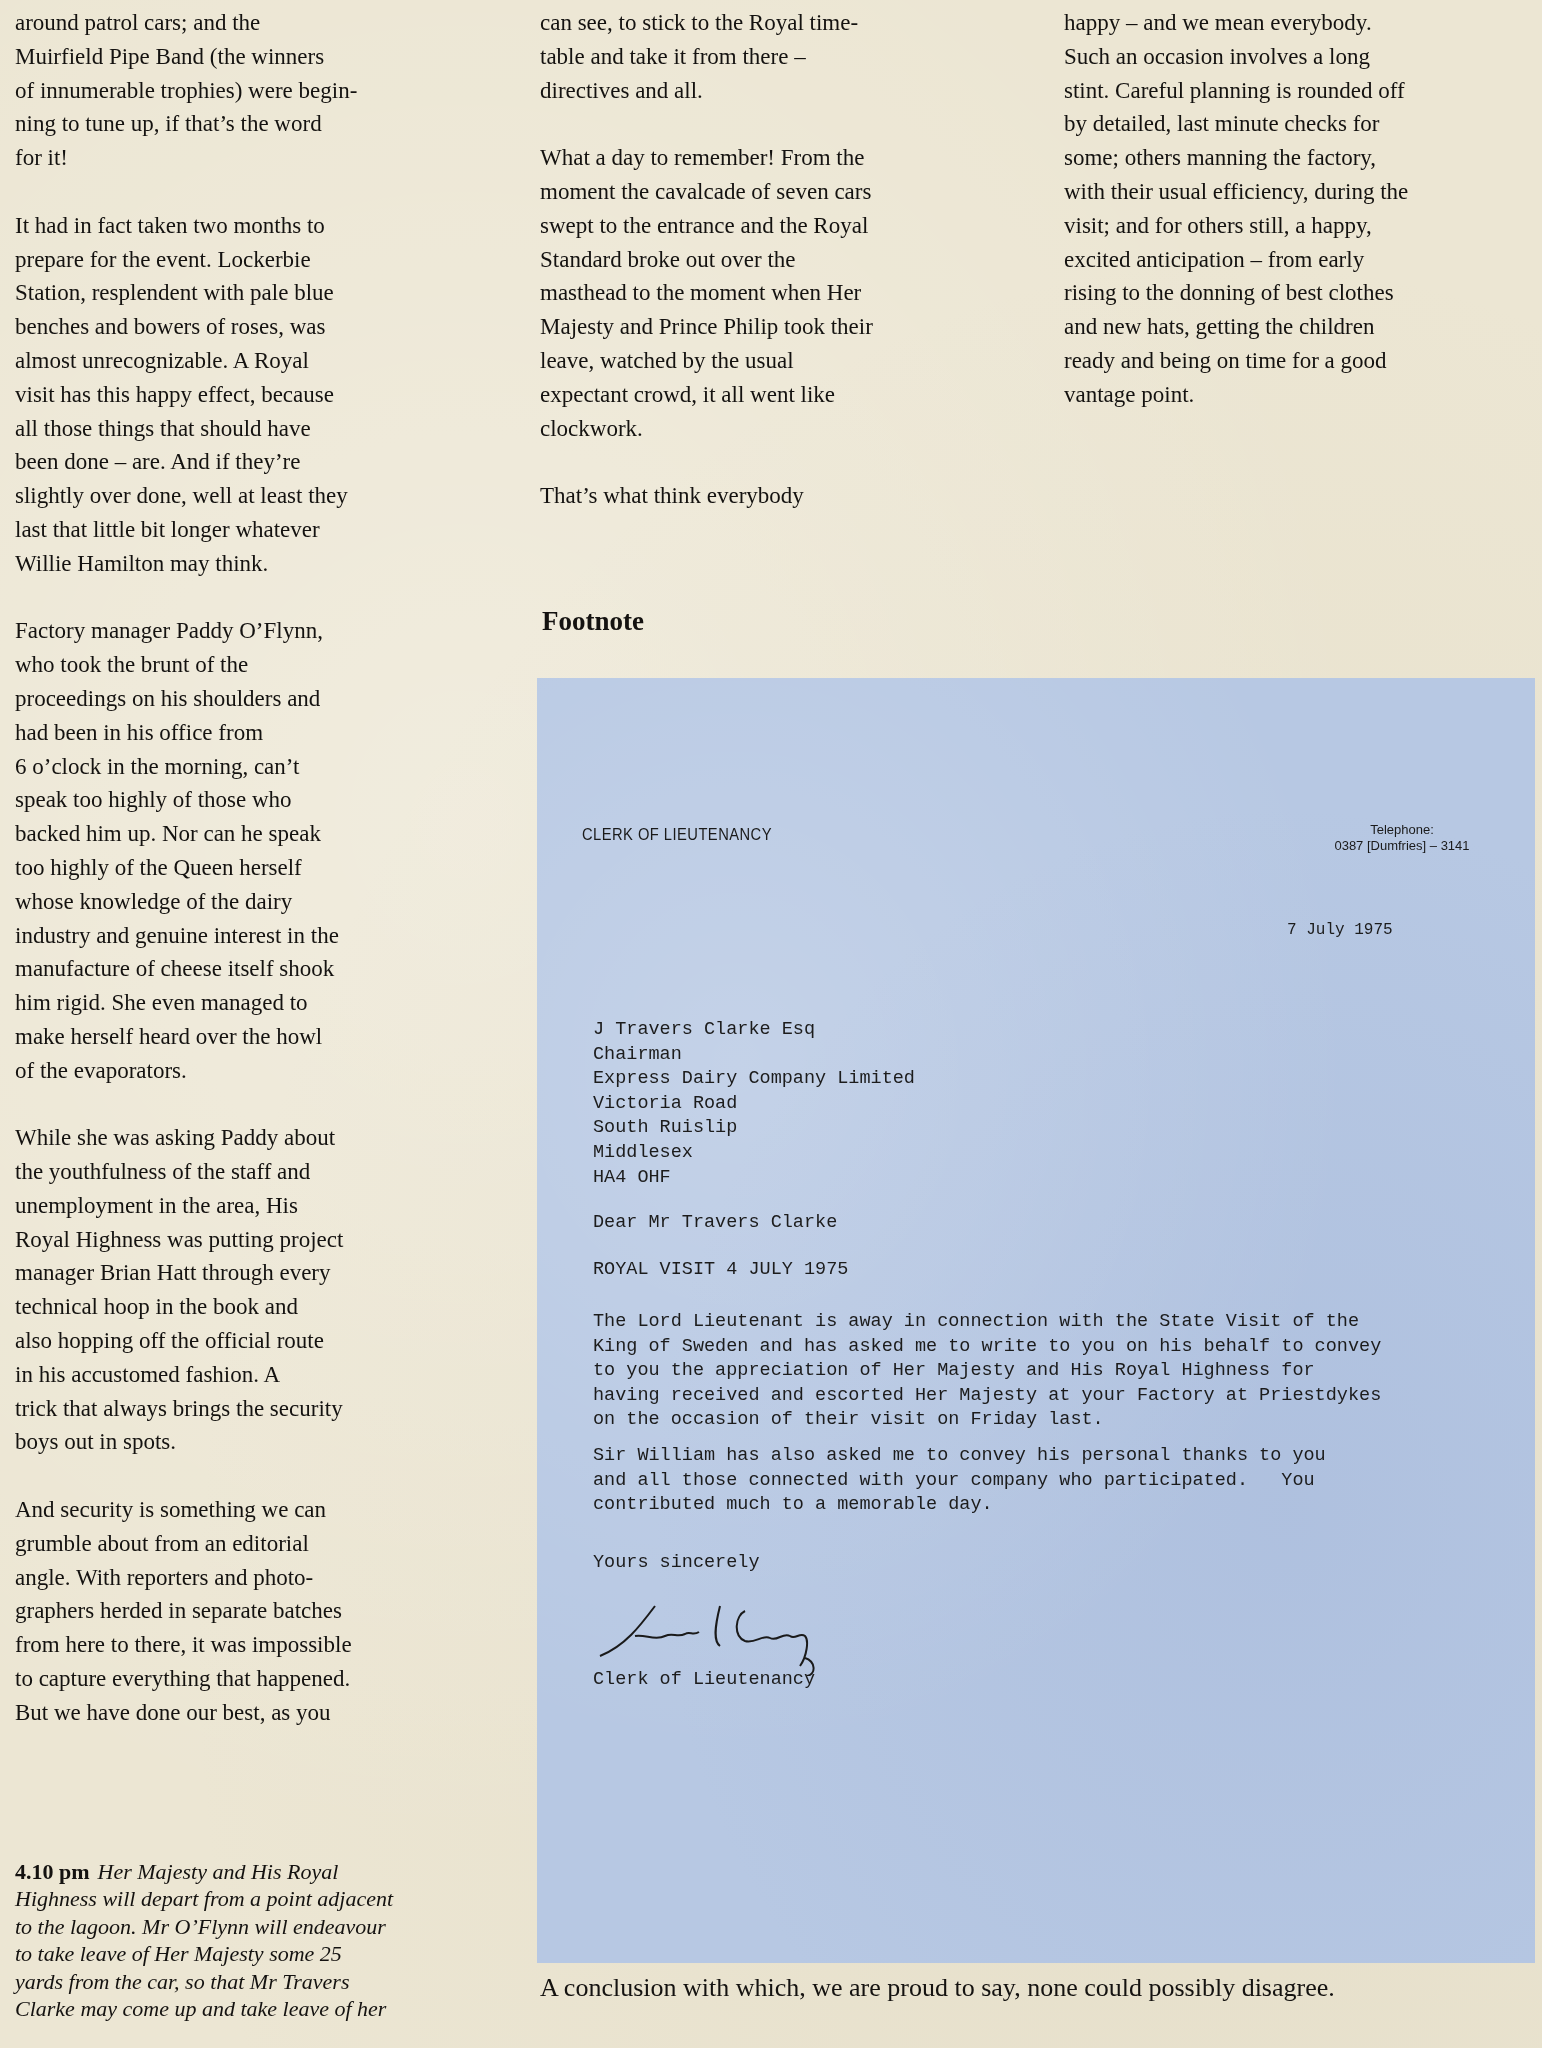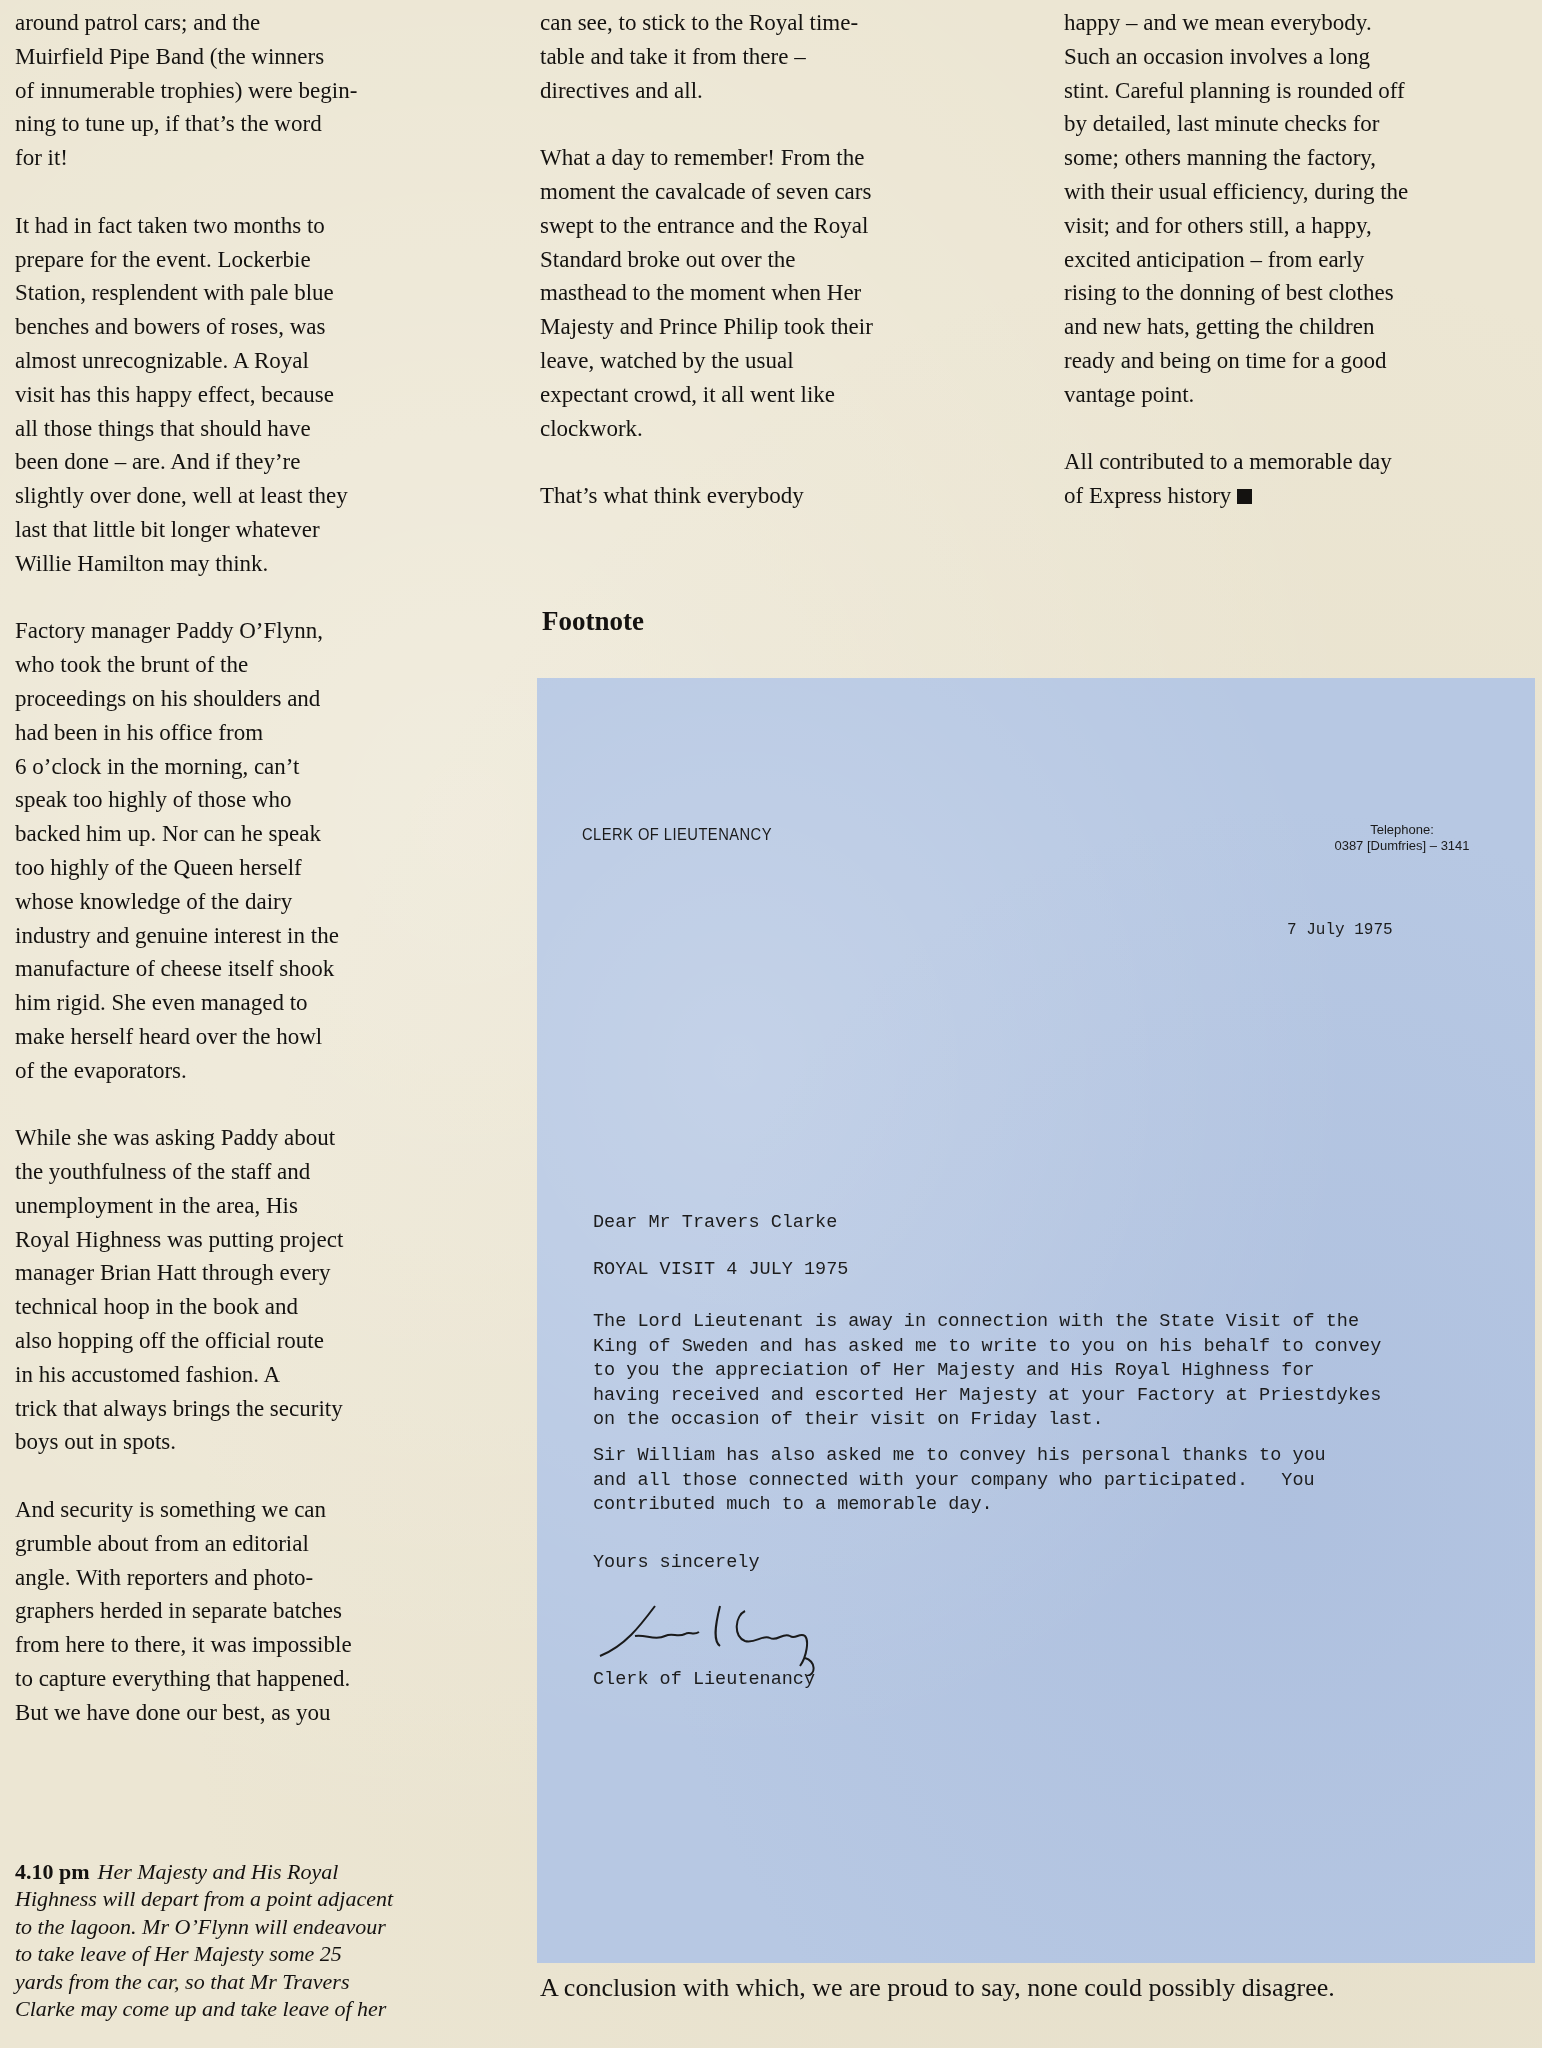--- a/index.html
+++ b/index.html
@@ -134,40 +134,45 @@
 stint. Careful planning is rounded off
 by detailed, last minute checks for
 some; others manning the factory,
 with their usual efficiency, during the
 visit; and for others still, a happy,
 excited anticipation – from early
 rising to the donning of best clothes
 and new hats, getting the children
 ready and being on time for a good
 vantage point.</p>
-  <p><span>All contributed to a memorable day
-of Express history</span><span class="end-mark"></span></p>
 </div>
 
 <div id="schedule"><span class="time">4.10 pm</span><span class="ital">Her Majesty and His Royal
 Highness will depart from a point adjacent
 to the lagoon. Mr O’Flynn will endeavour
 to take leave of Her Majesty some 25
 yards from the car, so that Mr Travers
 Clarke may come up and take leave of her</span></div>
 
 <div id="footnote-heading">Footnote</div>
 
 <div id="letter">
   <div id="lh-left" class="lh">CLERK OF LIEUTENANCY</div>
   <div id="lh-right" class="lh">
     <div>Telephone:</div>
     <div>0387 [Dumfries] – 3141</div>
   </div>
   <div id="date" class="typed">7 July 1975</div>
+  <div id="address" class="typed">J Travers Clarke Esq
+Chairman
+Express Dairy Company Limited
+Victoria Road
+South Ruislip
+Middlesex
+HA4 OHF</div>
   <div id="salutation" class="typed">Dear Mr Travers Clarke</div>
   <div id="subject" class="typed">ROYAL VISIT 4 JULY 1975</div>
   <div id="body1" class="typed">The Lord Lieutenant is away in connection with the State Visit of the
 King of Sweden and has asked me to write to you on his behalf to convey
 to you the appreciation of Her Majesty and His Royal Highness for
 having received and escorted Her Majesty at your Factory at Priestdykes
 on the occasion of their visit on Friday last.</div>
   <div id="body2" class="typed">Sir William has also asked me to convey his personal thanks to you
 and all those connected with your company who participated.   You
 contributed much to a memorable day.</div>

